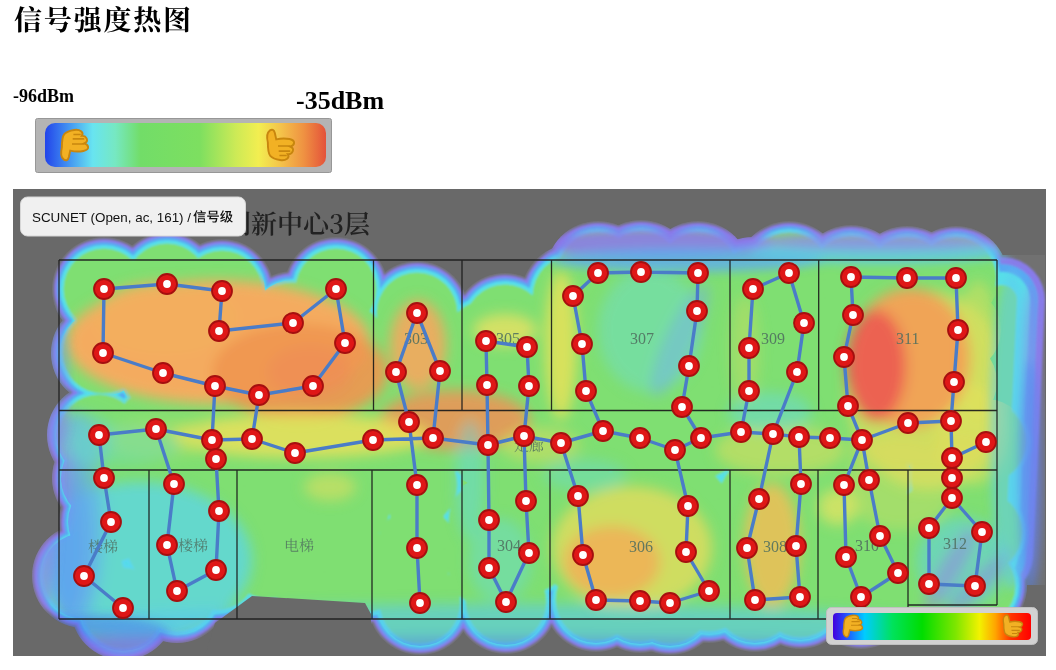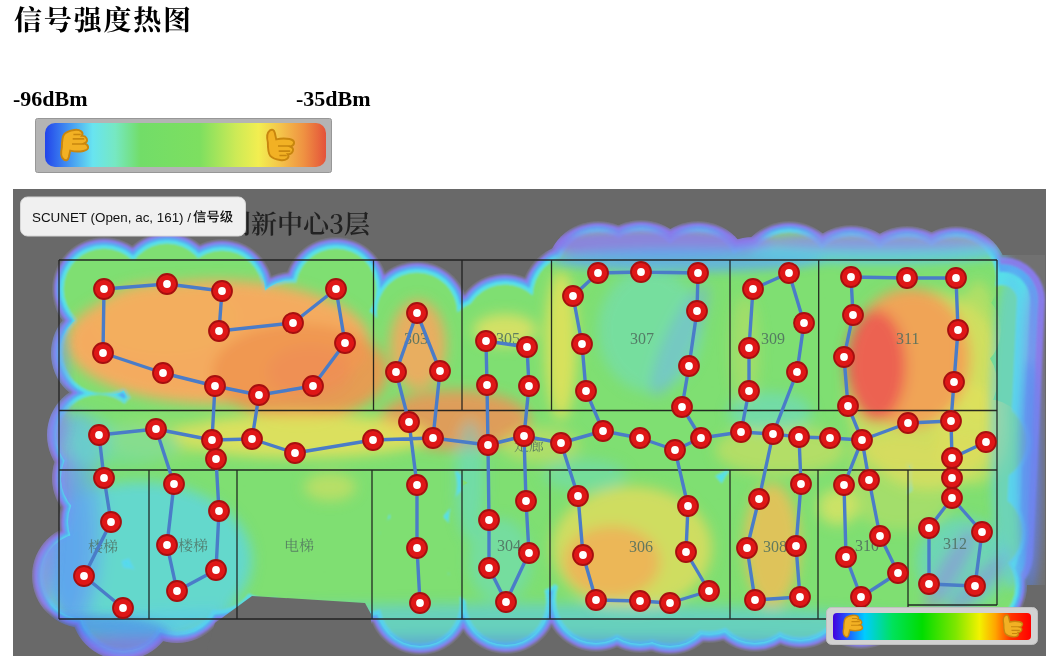--- a/index.html
+++ b/index.html
@@ -7,23 +7,23 @@
 
 <svg style="position:absolute;left:0;top:0" width="260" height="44">
     <path transform="translate(14.00,30.00) scale(0.02800,-0.02800)" d="M531 856Q602 849 643 829Q684 809 701 783Q718 757 716 733Q714 708 698 691Q683 674 658 672Q634 669 606 688Q603 718 590 748Q578 777 560 804Q543 831 523 850ZM381 804Q378 795 369 789Q359 783 341 783Q306 680 259 593Q212 506 156 435Q99 363 33 309L21 317Q60 382 97 469Q134 556 165 655Q196 753 215 852ZM295 556Q293 549 286 544Q279 539 264 536V-55Q263 -59 249 -67Q235 -76 214 -83Q193 -89 170 -89H148V534L193 593ZM758 249 813 308 926 222Q922 216 912 210Q902 204 886 201V-44Q886 -48 870 -56Q853 -63 831 -70Q809 -76 788 -76H768V249ZM506 -52Q506 -57 491 -66Q476 -75 454 -82Q431 -89 407 -89H390V249V297L512 249H831V220H506ZM835 25V-4H456V25ZM814 456Q814 456 825 447Q836 438 852 425Q868 411 885 396Q903 380 917 366Q913 350 890 350H390L382 379H758ZM816 599Q816 599 826 590Q836 582 852 568Q868 555 886 539Q904 523 918 510Q915 494 891 494H384L376 522H759ZM870 745Q870 745 882 736Q893 727 911 712Q928 697 947 681Q967 664 982 649Q978 633 955 633H321L313 662H808Z" fill="#000"></path>
     <path transform="translate(43.80,30.00) scale(0.02800,-0.02800)" d="M408 406Q399 383 384 349Q369 315 354 281Q338 247 327 225H335L290 174L178 244Q190 255 211 265Q231 274 248 278L207 243Q219 264 233 295Q247 326 259 357Q271 388 276 406ZM710 253 770 309 874 222Q864 209 833 206Q823 141 808 88Q792 35 770 -3Q749 -40 721 -57Q695 -73 662 -81Q628 -89 579 -88Q580 -65 575 -46Q570 -26 555 -14Q539 0 505 12Q471 23 431 30L432 42Q462 40 499 37Q535 35 567 33Q598 31 610 31Q624 31 633 33Q641 35 649 40Q664 50 677 80Q690 110 702 155Q713 200 721 253ZM770 253V225H273L284 253ZM860 502Q860 502 872 493Q883 484 901 469Q918 454 938 437Q957 421 972 406Q969 390 944 390H44L36 419H798ZM671 787 725 847 841 760Q837 754 826 748Q816 742 800 739V508Q800 505 783 498Q766 492 744 487Q721 481 701 481H681V787ZM323 496Q323 491 308 482Q293 473 270 466Q247 459 222 459H205V787V836L330 787H754V758H323ZM751 563V535H275V563Z" fill="#000"></path>
     <path transform="translate(73.60,30.00) scale(0.02800,-0.02800)" d="M716 596V30L611 16V596ZM522 192Q522 188 509 180Q496 173 477 167Q458 161 437 161H422V459V502L527 459H845V431H522ZM361 44Q409 45 492 50Q574 54 679 61Q784 68 897 76L899 61Q826 38 718 8Q609 -21 451 -60Q446 -70 438 -75Q431 -80 423 -82ZM796 459 844 511 945 434Q941 430 932 425Q923 419 909 417V209Q909 206 894 200Q880 194 859 189Q839 184 822 184H805V459ZM848 254V225H483V254ZM778 171Q852 149 894 118Q937 86 954 53Q971 19 969 -10Q968 -40 952 -58Q936 -77 912 -78Q888 -80 861 -57Q861 -18 848 22Q835 62 814 99Q794 136 769 164ZM548 557Q548 552 535 544Q521 537 501 531Q480 525 458 525H443V789V833L553 789H854V760H548ZM772 789 821 841 924 764Q920 759 911 754Q903 748 890 746V564Q890 561 874 554Q858 548 838 543Q817 538 799 538H781V789ZM841 610V581H489V610ZM188 553H154L166 558Q165 536 163 504Q161 472 158 437Q155 402 152 369Q148 336 145 312H153L117 268L22 325Q33 335 47 344Q62 352 76 356L51 320Q55 344 58 380Q62 417 65 458Q68 499 70 537Q72 575 72 603ZM319 340V312H100L105 340ZM253 340 309 395 406 312Q401 307 392 302Q382 298 366 296Q362 195 353 124Q344 53 330 10Q315 -32 292 -52Q270 -70 240 -79Q210 -87 170 -87Q170 -64 166 -46Q162 -28 149 -17Q137 -5 111 4Q85 14 53 19L54 33Q75 32 102 30Q129 28 153 27Q176 25 186 25Q210 25 219 35Q232 45 240 84Q249 123 255 188Q261 253 264 340ZM246 780 296 836 404 754Q399 747 388 741Q377 735 360 732V504Q360 501 345 496Q330 490 311 485Q291 480 274 480H257V780ZM310 553V524H129V553ZM317 780V751H50L41 780Z" fill="#000"></path>
     <path transform="translate(103.40,30.00) scale(0.02800,-0.02800)" d="M434 854Q502 856 542 842Q582 828 600 807Q618 785 617 762Q615 740 601 723Q586 707 562 703Q538 700 510 716Q501 752 476 788Q452 825 426 849ZM125 719V758L261 709H243V450Q243 386 237 314Q232 242 212 170Q193 97 152 31Q110 -36 39 -90L28 -83Q74 -5 94 84Q114 173 120 267Q125 360 125 450V709ZM858 793Q858 793 869 784Q881 774 898 760Q916 745 935 728Q954 712 969 697Q966 681 942 681H176V709H796ZM749 278V249H301L292 278ZM686 278 755 338 857 243Q851 235 842 232Q833 230 813 228Q718 86 550 9Q381 -68 146 -89L141 -75Q275 -46 385 2Q495 50 576 119Q656 188 699 278ZM376 278Q412 210 474 166Q535 121 614 94Q694 66 787 53Q879 40 978 35L978 24Q941 13 918 -16Q896 -45 887 -88Q759 -67 656 -27Q554 13 480 84Q406 155 363 269ZM850 627Q850 627 866 612Q882 596 904 575Q927 553 943 534Q939 518 916 518H261L253 547H797ZM701 390V361H423V390ZM785 644Q784 635 777 628Q770 621 752 619V355Q752 352 738 345Q724 339 703 334Q682 329 660 329H640V657ZM515 644Q514 635 507 628Q500 621 482 619V336Q482 332 468 326Q454 320 433 315Q412 310 391 310H371V657Z" fill="#000"></path>
     <path transform="translate(133.20,30.00) scale(0.02800,-0.02800)" d="M747 173Q826 150 872 118Q919 86 940 52Q960 18 960 -12Q960 -43 946 -62Q931 -82 906 -84Q882 -86 853 -65Q847 -25 828 17Q810 59 786 98Q762 136 738 167ZM532 163Q601 140 641 109Q680 77 696 45Q711 12 708 -16Q706 -43 690 -61Q674 -78 650 -78Q626 -79 600 -57Q599 -20 587 18Q576 57 559 93Q541 130 522 158ZM334 156Q392 126 423 92Q454 58 463 26Q472 -6 465 -31Q457 -55 440 -69Q422 -83 400 -80Q377 -77 355 -53Q359 -19 355 17Q351 53 342 88Q334 122 323 152ZM214 152Q233 90 226 42Q218 -6 195 -37Q172 -68 143 -81Q114 -93 85 -85Q55 -77 46 -48Q39 -20 53 -0Q68 20 92 29Q116 38 139 54Q163 71 181 96Q198 122 200 152ZM406 519Q501 504 564 477Q627 450 661 418Q695 386 706 356Q718 325 710 303Q702 280 681 273Q659 265 629 278Q612 307 585 339Q558 371 526 402Q494 434 460 462Q427 490 397 510ZM717 677 772 734 876 653Q867 642 838 638Q835 591 835 539Q835 487 841 440Q846 393 860 360Q873 327 896 319Q904 317 907 320Q911 322 914 329Q922 347 928 369Q934 391 940 417L951 416L947 300Q965 281 971 264Q976 248 971 232Q962 201 936 192Q910 183 874 193Q820 211 790 255Q760 300 747 365Q733 430 731 510Q728 589 728 677ZM756 677V648H456L447 677ZM684 833Q683 823 675 816Q667 809 650 807Q648 723 644 647Q639 571 624 504Q609 437 575 379Q541 321 480 272Q419 223 322 184L312 198Q382 245 425 298Q468 352 491 412Q513 472 522 540Q531 608 532 684Q533 761 533 847ZM28 460Q62 468 123 485Q185 501 263 524Q341 547 423 571L427 558Q376 526 299 481Q222 436 114 378Q109 359 91 352ZM333 837Q332 826 323 819Q315 812 298 810V286Q298 249 289 224Q280 198 252 184Q223 169 164 164Q163 187 159 205Q155 222 146 233Q138 243 123 251Q108 260 78 265V279Q78 279 89 278Q101 277 118 276Q135 275 149 274Q164 273 170 273Q181 273 185 277Q189 281 189 289V850ZM355 740Q355 740 371 726Q386 712 408 693Q430 674 446 656Q442 640 420 640H58L50 669H305Z" fill="#000"></path>
     <path transform="translate(163.00,30.00) scale(0.02800,-0.02800)" d="M213 -44Q213 -51 199 -62Q186 -73 164 -80Q143 -88 117 -88H97V775V827L222 775H833V747H213ZM774 775 831 838 943 749Q938 742 928 736Q917 731 902 727V-46Q902 -50 886 -59Q870 -68 847 -76Q824 -83 802 -83H784V775ZM494 693Q488 679 461 683Q442 643 409 597Q376 551 333 509Q291 466 245 433L237 445Q267 487 292 541Q316 595 335 650Q353 705 361 749ZM409 331Q476 338 519 329Q562 321 584 304Q606 288 611 269Q617 249 609 233Q602 217 585 210Q568 203 546 212Q531 234 493 264Q456 295 404 317ZM326 187Q431 197 501 189Q572 180 612 160Q652 141 668 117Q684 94 681 73Q677 52 659 41Q640 31 613 37Q590 57 546 81Q503 106 446 131Q389 156 324 173ZM366 599Q404 540 469 500Q535 459 617 435Q698 410 782 399L782 387Q751 379 732 355Q712 330 703 293Q581 333 491 403Q400 473 353 591ZM591 630 652 686 748 602Q743 594 734 591Q725 589 707 587Q639 478 516 399Q394 320 228 281L221 295Q310 331 385 382Q460 434 516 497Q572 560 603 630ZM651 630V602H372L400 630ZM843 19V-10H156V19Z" fill="#000"></path>
   </svg>
 
-<div class="abs" style="left:13px;top:86px;font-family:'Liberation Serif',serif;font-weight:bold;font-size:22px;color:#000">-96dBm</div>
-
-<div class="abs" style="left:296px;top:86px;font-family:'Liberation Serif',serif;font-weight:bold;font-size:22px;color:#000">-35dBm</div>
+<div class="abs" style="left:13px;top:86px;font-family:'Liberation Serif',serif;font-weight:bold;font-size:18px;color:#000">-96dBm</div>
+
+<div class="abs" style="left:296px;top:86px;font-family:'Liberation Serif',serif;font-weight:bold;font-size:26px;color:#000">-35dBm</div>
 
 <svg style="position:absolute;left:35px;top:118px" width="297" height="55">
 <defs>
       <linearGradient id="g1" x1="0" y1="0" x2="1" y2="0">
 <stop offset="0" stop-color="#2244ea"></stop>
         <stop offset="0.09" stop-color="#4599f2"></stop>
 <stop offset="0.17" stop-color="#68e4f0"></stop>
         <stop offset="0.25" stop-color="#76e8c2"></stop>
 <stop offset="0.34" stop-color="#72dd68"></stop>
         <stop offset="0.55" stop-color="#7ddf60"></stop>

